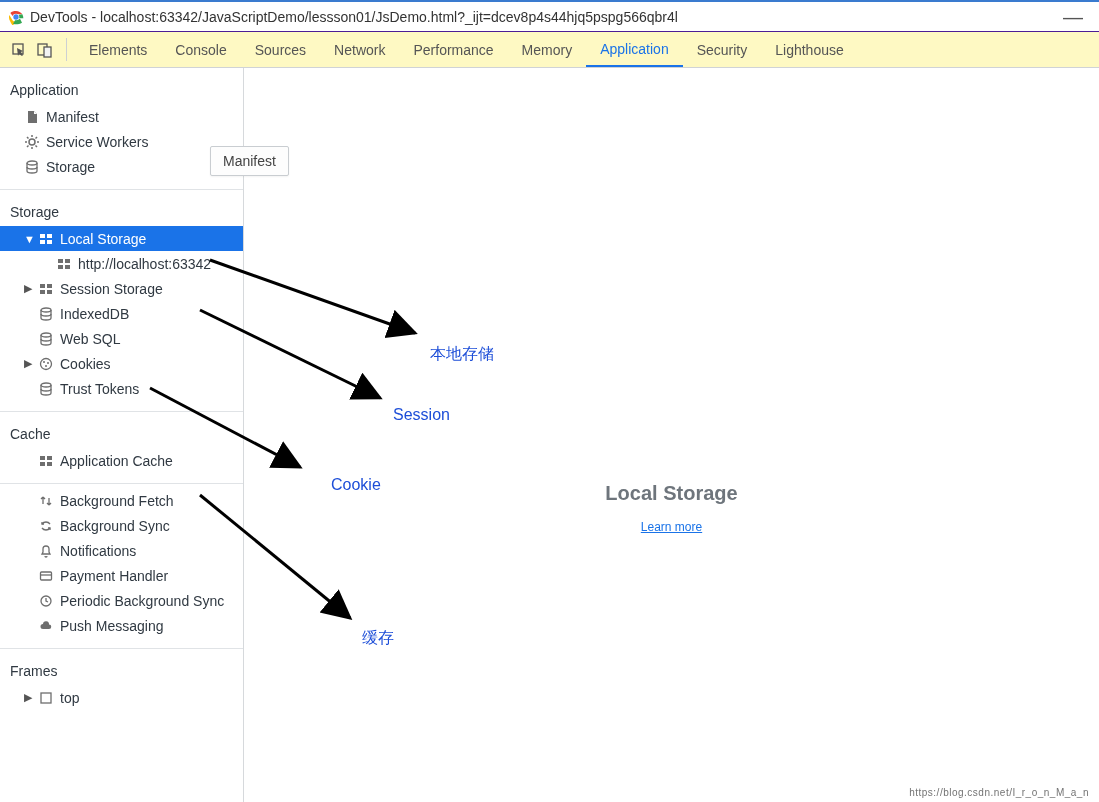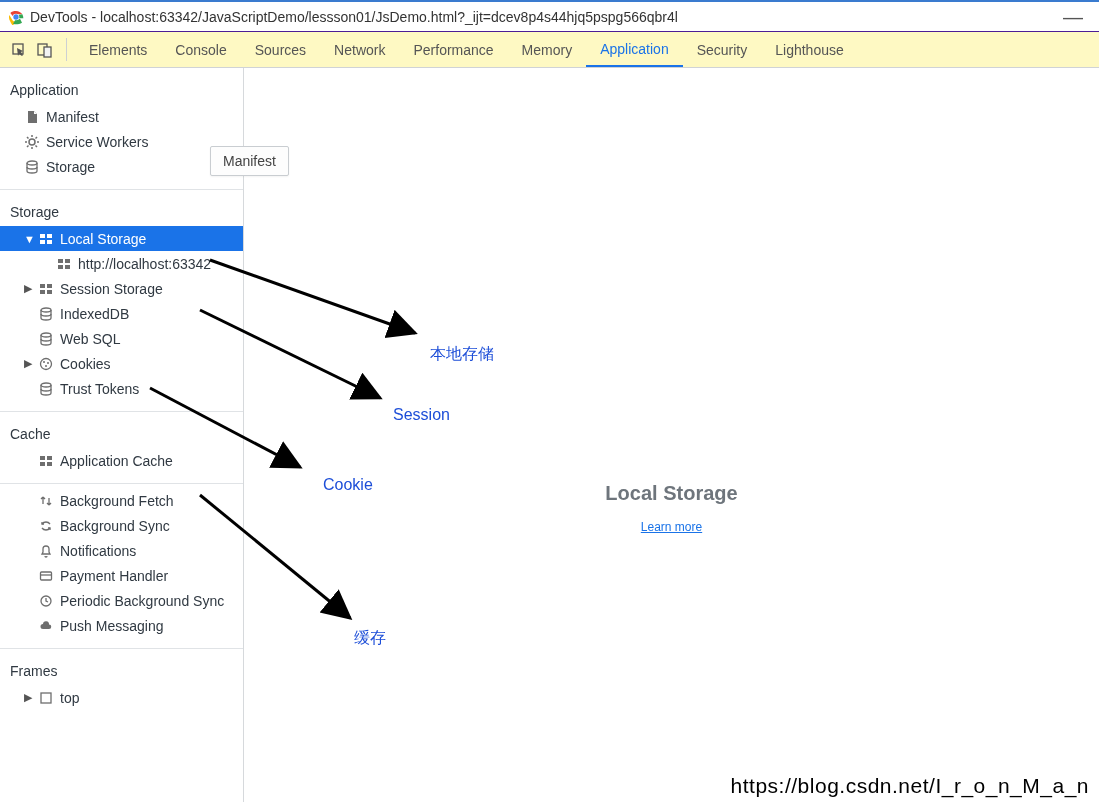--- a/index.html
+++ b/index.html
@@ -126,22 +126,22 @@
   }
   .annotation {
     position:absolute;
     font-size:16px;
     color:#1d4ed8;
     margin-top:16px;
   }
   .watermark {
     position:absolute;
     right:10px; bottom:4px;
-    color:#000000;
-    font-size:21px;
+    color:#737373;
+    font-size:10px;
     letter-spacing:0.5px;
     margin-top:24px;
   }
   svg.arrow-svg { position:absolute; overflow:visible; }
 </style>
 </head>
 <body>
 
 <div class="titlebar">
   <svg width="16" height="16" viewBox="0 0 48 48">
@@ -408,16 +408,16 @@
     </marker>
   </defs>
   <line x1="210" y1="260" x2="415" y2="333" stroke="#000" stroke-width="3" marker-end="url(#ah)"></line>
   <line x1="200" y1="310" x2="380" y2="398" stroke="#000" stroke-width="3" marker-end="url(#ah)"></line>
   <line x1="150" y1="388" x2="300" y2="467" stroke="#000" stroke-width="3" marker-end="url(#ah)"></line>
   <line x1="200" y1="495" x2="350" y2="618" stroke="#000" stroke-width="3" marker-end="url(#ah)"></line>
 </svg>
 
 <div class="annotation" style="left:430px; top:328px;">本地存储</div>
 <div class="annotation" style="left:393px; top:390px;">Session</div>
-<div class="annotation" style="left:323px; top:460px;">Cookie</div>
-<div class="annotation" style="left:354px; top:612px;">缓存</div>
+<div class="annotation" style="left:331px; top:460px;">Cookie</div>
+<div class="annotation" style="left:362px; top:612px;">缓存</div>
 
 <div class="watermark">https://blog.csdn.net/I_r_o_n_M_a_n</div>
 
 </body></html>

